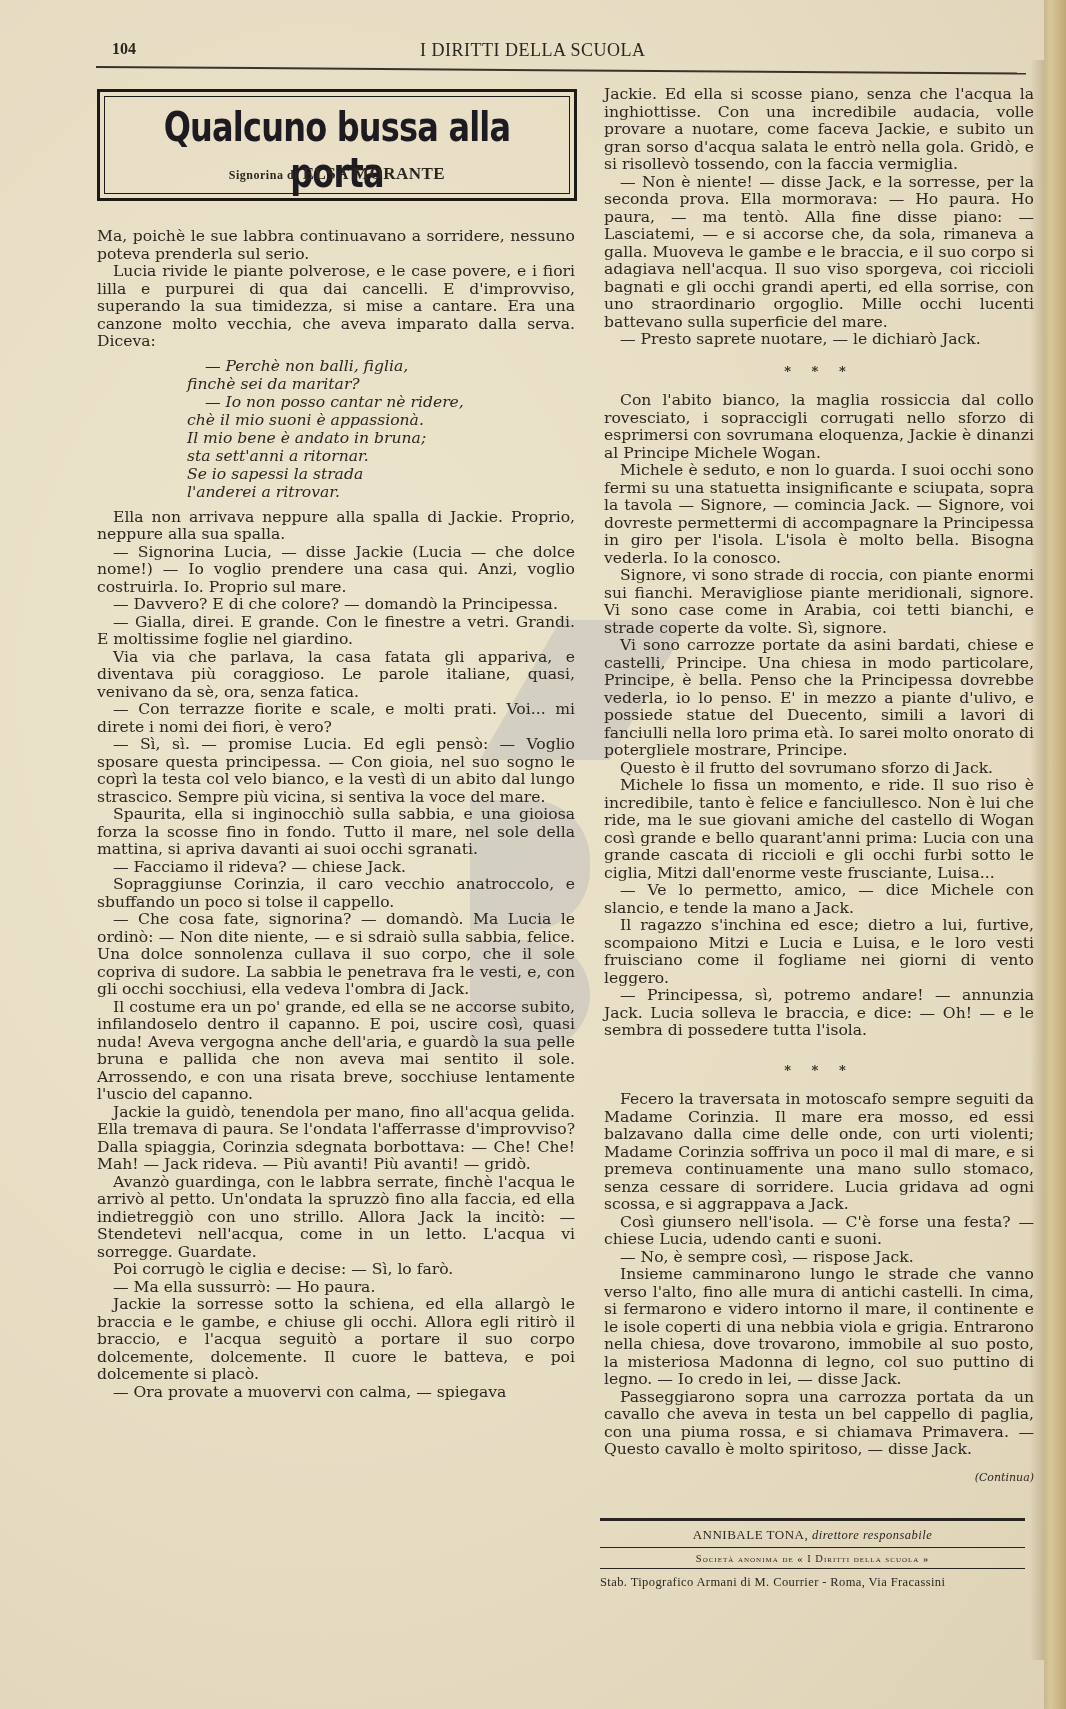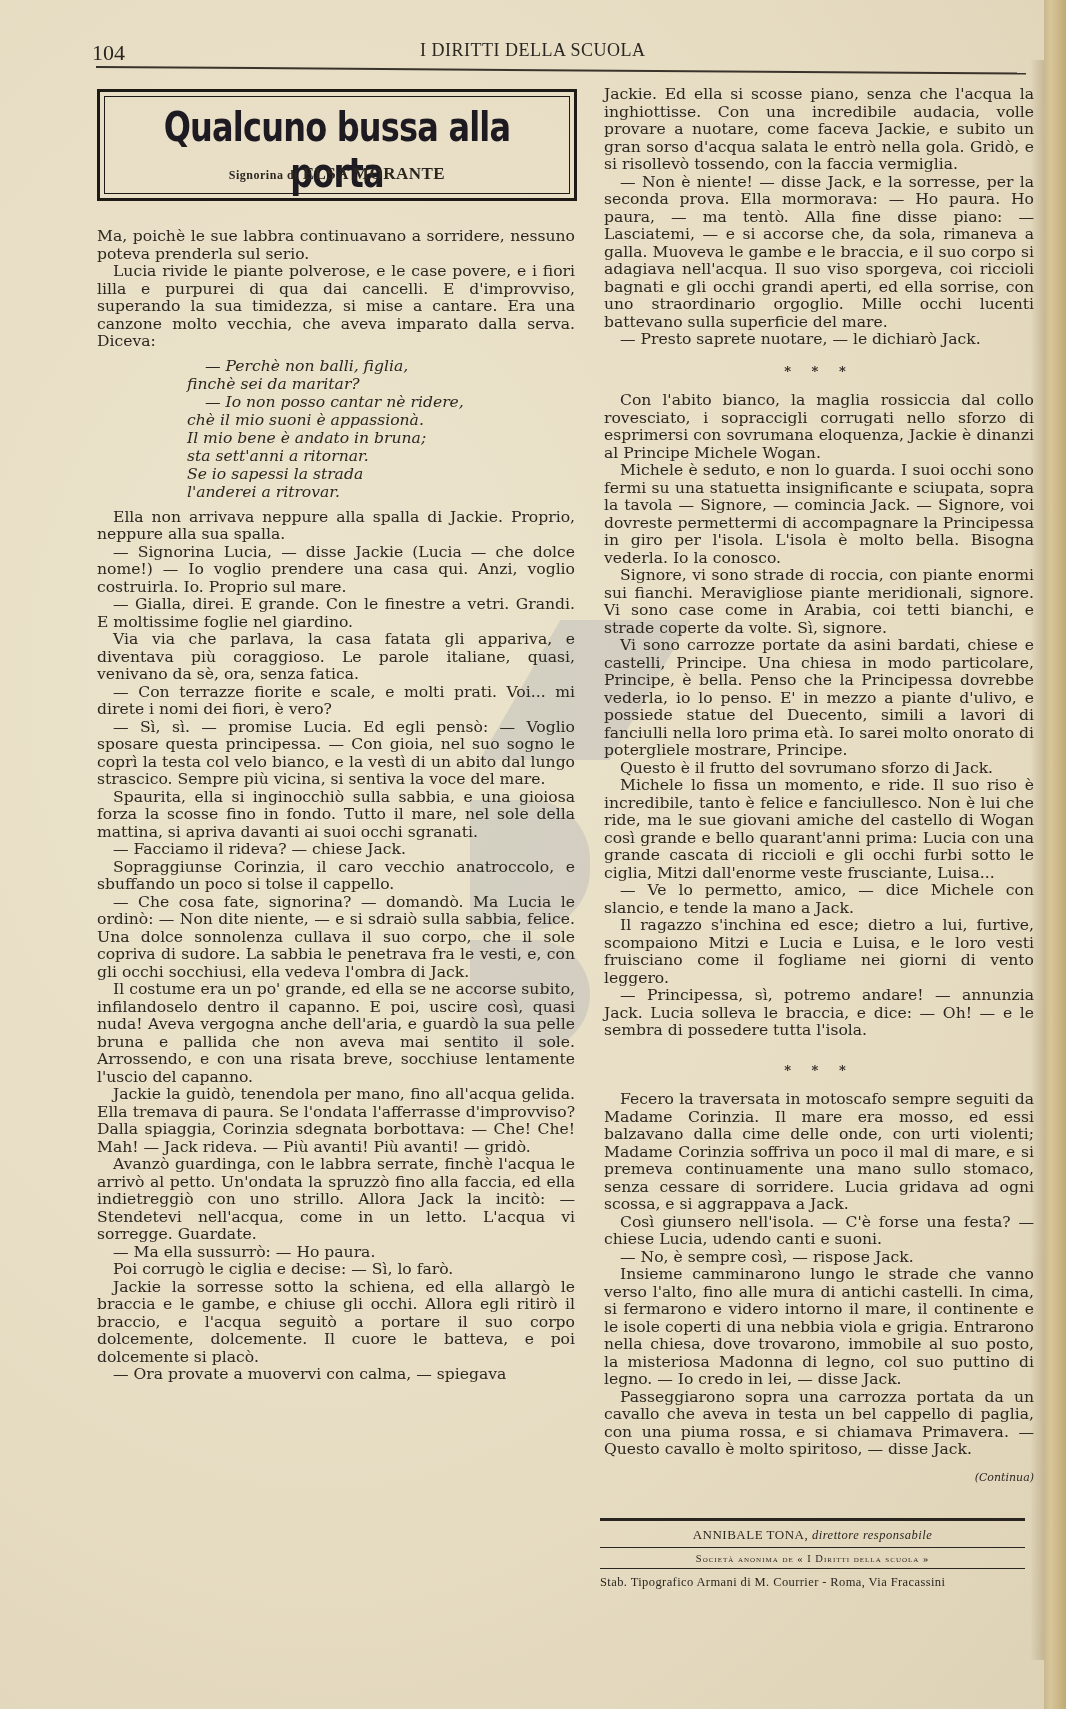--- a/index.html
+++ b/index.html
@@ -3,21 +3,21 @@
 <meta charset="utf-8">
 <style>
   html, body { margin: 0; padding: 0; }
   body {
     width: 1066px; height: 1709px; overflow: hidden; position: relative;
     background: #e9e0c8;
     background-image: radial-gradient(ellipse at 30% 40%, #ece4cd 0%, #e6dcc2 60%, #ddd2b5 100%);
     font-family: "DejaVu Serif", "Liberation Serif", serif;
     color: #2c2620;
   }
-  .page-num { position: absolute; left: 92px; top: 40px; font-size: 22px; font-family: "Liberation Serif", serif; font-weight: normal; }
+  .page-num { position: absolute; left: 112px; top: 40px; font-size: 16px; font-family: "Liberation Serif", serif; font-weight: bold; }
   .running-title { position: absolute; left: 420px; top: 40px; font-size: 18px; font-family: "Liberation Serif", serif; letter-spacing: 0.5px; }
   .header-rule { position: absolute; left: 96px; top: 66px; width: 930px; height: 2px; background: #3a332b; transform: skewY(0.4deg); transform-origin: left; }
   .right-edge { position: absolute; right: 0; top: 0; width: 22px; height: 1709px; background: linear-gradient(to right, #c9b88e, #d8c69a 30%, #bfa975); }
   .right-edge2 { position: absolute; right: 22px; top: 60px; width: 14px; height: 1600px; background: linear-gradient(to right, rgba(0,0,0,0), rgba(120,95,50,0.25)); }
 
   .title-box {
     position: absolute; left: 97px; top: 89px; width: 480px; height: 112px;
     border: 3px solid #1e1a16; box-sizing: border-box;
   }
   .title-box-inner { position: absolute; left: 4px; top: 4px; right: 4px; bottom: 4px; border: 1px solid #1e1a16; }
@@ -85,33 +85,34 @@
     <span class="l">finchè sei da maritar?</span>
     <span class="l ind">— Io non posso cantar nè ridere,</span>
     <span class="l">chè il mio suoni è appassionà.</span>
     <span class="l">Il mio bene è andato in bruna;</span>
     <span class="l">sta sett'anni a ritornar.</span>
     <span class="l">Se io sapessi la strada</span>
     <span class="l">l'anderei a ritrovar.</span>
   </div>
   <p>Ella non arrivava neppure alla spalla di Jackie. Proprio, neppure alla sua spalla.</p>
   <p>— Signorina Lucia, — disse Jackie (Lucia — che dolce nome!) — Io voglio prendere una casa qui. Anzi, voglio costruirla. Io. Proprio sul mare.</p>
+  <p>— Davvero? E di che colore? — domandò la Principessa.</p>
   <p>— Gialla, direi. E grande. Con le finestre a vetri. Grandi. E moltissime foglie nel giardino.</p>
   <p>Via via che parlava, la casa fatata gli appariva, e diventava più coraggioso. Le parole italiane, quasi, venivano da sè, ora, senza fatica.</p>
   <p>— Con terrazze fiorite e scale, e molti prati. Voi... mi direte i nomi dei fiori, è vero?</p>
   <p>— Sì, sì. — promise Lucia. Ed egli pensò: — Voglio sposare questa principessa. — Con gioia, nel suo sogno le coprì la testa col velo bianco, e la vestì di un abito dal lungo strascico. Sempre più vicina, si sentiva la voce del mare.</p>
   <p>Spaurita, ella si inginocchiò sulla sabbia, e una gioiosa forza la scosse fino in fondo. Tutto il mare, nel sole della mattina, si apriva davanti ai suoi occhi sgranati.</p>
   <p>— Facciamo il rideva? — chiese Jack.</p>
   <p>Sopraggiunse Corinzia, il caro vecchio anatroccolo, e sbuffando un poco si tolse il cappello.</p>
   <p>— Che cosa fate, signorina? — domandò. Ma Lucia le ordinò: — Non dite niente, — e si sdraiò sulla sabbia, felice. Una dolce sonnolenza cullava il suo corpo, che il sole copriva di sudore. La sabbia le penetrava fra le vesti, e, con gli occhi socchiusi, ella vedeva l'ombra di Jack.</p>
   <p>Il costume era un po' grande, ed ella se ne accorse subito, infilandoselo dentro il capanno. E poi, uscire così, quasi nuda! Aveva vergogna anche dell'aria, e guardò la sua pelle bruna e pallida che non aveva mai sentito il sole. Arrossendo, e con una risata breve, socchiuse lentamente l'uscio del capanno.</p>
   <p>Jackie la guidò, tenendola per mano, fino all'acqua gelida. Ella tremava di paura. Se l'ondata l'afferrasse d'improvviso? Dalla spiaggia, Corinzia sdegnata borbottava: — Che! Che! Mah! — Jack rideva. — Più avanti! Più avanti! — gridò.</p>
   <p>Avanzò guardinga, con le labbra serrate, finchè l'acqua le arrivò al petto. Un'ondata la spruzzò fino alla faccia, ed ella indietreggiò con uno strillo. Allora Jack la incitò: — Stendetevi nell'acqua, come in un letto. L'acqua vi sorregge. Guardate.</p>
+  <p>Poi corrugò le ciglia e decise: — Sì, lo farò.</p>
   <p>— Ma ella sussurrò: — Ho paura.</p>
-  <p>Poi corrugò le ciglia e decise: — Sì, lo farò.</p>
   <p>Jackie la sorresse sotto la schiena, ed ella allargò le braccia e le gambe, e chiuse gli occhi. Allora egli ritirò il braccio, e l'acqua seguitò a portare il suo corpo dolcemente, dolcemente. Il cuore le batteva, e poi dolcemente si placò.</p>
   <p>— Ora provate a muovervi con calma, — spiegava</p>
 </div>
 
 <div class="col col-right">
   <p class="noindent">Jackie. Ed ella si scosse piano, senza che l'acqua la inghiottisse. Con una incredibile audacia, volle provare a nuotare, come faceva Jackie, e subito un gran sorso d'acqua salata le entrò nella gola. Gridò, e si risollevò tossendo, con la faccia vermiglia.</p>
   <p>— Non è niente! — disse Jack, e la sorresse, per la seconda prova. Ella mormorava: — Ho paura. Ho paura, — ma tentò. Alla fine disse piano: — Lasciatemi, — e si accorse che, da sola, rimaneva a galla. Muoveva le gambe e le braccia, e il suo corpo si adagiava nell'acqua. Il suo viso sporgeva, coi riccioli bagnati e gli occhi grandi aperti, ed ella sorrise, con uno straordinario orgoglio. Mille occhi lucenti battevano sulla superficie del mare.</p>
   <p>— Presto saprete nuotare, — le dichiarò Jack.</p>
   <div class="stars">* * *</div>
   <p>Con l'abito bianco, la maglia rossiccia dal collo rovesciato, i sopraccigli corrugati nello sforzo di esprimersi con sovrumana eloquenza, Jackie è dinanzi al Principe Michele Wogan.</p>

